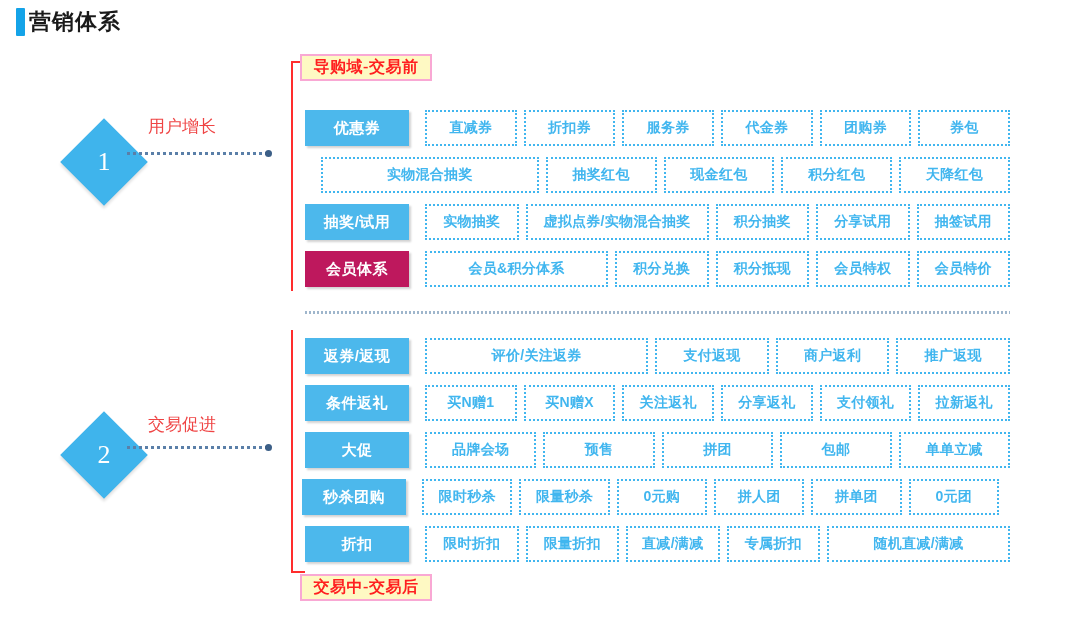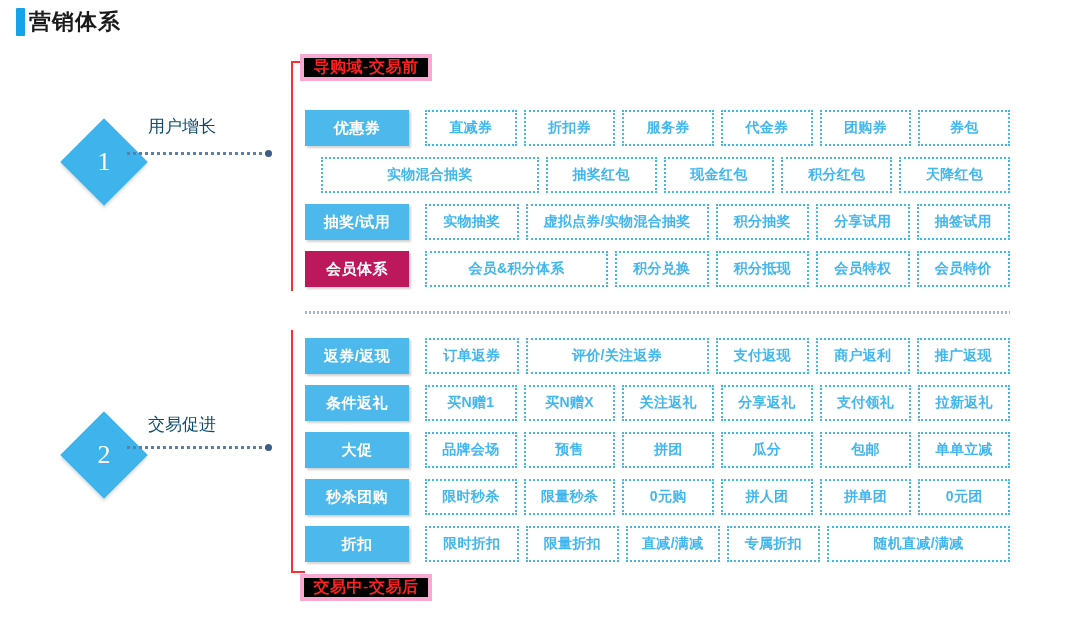--- a/index.html
+++ b/index.html
@@ -28,40 +28,40 @@
     background: #3fb4ec; transform: rotate(45deg);
     box-shadow: 2px 2px 3px rgba(0,0,0,0.12);
   }
   .diamond-num {
     position: absolute; width: 62px; height: 62px;
     display: flex; align-items: center; justify-content: center;
     color: #ffffff; font-size: 26px; font-weight: 300;
     font-family: "Liberation Serif", serif;
   }
   .stage-label {
-    position: absolute; font-size: 17px; color: #0c4a6e;
+    position: absolute; font-size: 17px; color: #ef4444;
     font-weight: 500; white-space: nowrap;
   }
   .stage-line {
     position: absolute; height: 3px;
     background-image: repeating-linear-gradient(to right,
         #5a7fa8 0px, #5a7fa8 3px, rgba(255,255,255,0) 3px, rgba(255,255,255,0) 6px);
   }
   .stage-dot {
     position: absolute; width: 7px; height: 7px; border-radius: 50%;
     background: #3c5f87;
   }
 
   
   .red-box {
-    position: absolute; border: 4px solid #f9a8d4;
+    position: absolute; border: 2px solid #f9a8d4;
     color: #ff2020; font-size: 16px; font-weight: bold;
     display: flex; align-items: center; justify-content: center;
     font-family: "Liberation Serif", "DejaVu Serif", serif;
-    white-space: nowrap; background: #000000;
+    white-space: nowrap; background: #fef9c3;
     letter-spacing: 0.5px;
   }
   .red-bracket {
     position: absolute; border-left: 2px solid #ff2d2d;
   }
   .red-bracket.top { border-top: 2px solid #ff2d2d; }
   .red-bracket.bottom { border-bottom: 2px solid #ff2d2d; }
 
   
   .row { position: absolute; display: flex; align-items: stretch; height: 36px; }
@@ -162,21 +162,20 @@
           <div class="cell" style="flex: 2 1 0px;">会员&amp;积分体系</div>
           <div class="cell" style="flex: 1 1 0px;">积分兑换</div>
           <div class="cell" style="flex: 1 1 0px;">积分抵现</div>
           <div class="cell" style="flex: 1 1 0px;">会员特权</div>
           <div class="cell" style="flex: 1 1 0px;">会员特价</div>
         </div>
       </div>
       <div class="row" style="left: 305px; top: 338px; width: 705px;">
         <div class="row-label">返券/返现</div>
         <div class="cells">
-          <div class="cell" style="flex: 1 1 0px;">订单返券</div>
           <div class="cell" style="flex: 2 1 0px;">评价/关注返券</div>
           <div class="cell" style="flex: 1 1 0px;">支付返现</div>
           <div class="cell" style="flex: 1 1 0px;">商户返利</div>
           <div class="cell" style="flex: 1 1 0px;">推广返现</div>
         </div>
       </div>
       <div class="row" style="left: 305px; top: 385px; width: 705px;">
         <div class="row-label">条件返礼</div>
         <div class="cells">
           <div class="cell" style="flex: 1 1 0px;">买N赠1</div>
@@ -186,26 +185,25 @@
           <div class="cell" style="flex: 1 1 0px;">支付领礼</div>
           <div class="cell" style="flex: 1 1 0px;">拉新返礼</div>
         </div>
       </div>
       <div class="row" style="left: 305px; top: 432px; width: 705px;">
         <div class="row-label">大促</div>
         <div class="cells">
           <div class="cell" style="flex: 1 1 0px;">品牌会场</div>
           <div class="cell" style="flex: 1 1 0px;">预售</div>
           <div class="cell" style="flex: 1 1 0px;">拼团</div>
-          <div class="cell" style="flex: 1 1 0px;">瓜分</div>
           <div class="cell" style="flex: 1 1 0px;">包邮</div>
           <div class="cell" style="flex: 1 1 0px;">单单立减</div>
         </div>
       </div>
-      <div class="row" style="left: 305px; top: 479px; width: 705px;">
+      <div class="row" style="left: 294px; top: 479px; width: 705px; padding-left: 8px;">
         <div class="row-label">秒杀团购</div>
         <div class="cells">
           <div class="cell" style="flex: 1 1 0px;">限时秒杀</div>
           <div class="cell" style="flex: 1 1 0px;">限量秒杀</div>
           <div class="cell" style="flex: 1 1 0px;">0元购</div>
           <div class="cell" style="flex: 1 1 0px; font-family: Liberation Mono, monospace;">拼人团</div>
           <div class="cell" style="flex: 1 1 0px;">拼单团</div>
           <div class="cell" style="flex: 1 1 0px;">0元团</div>
         </div>
       </div>

